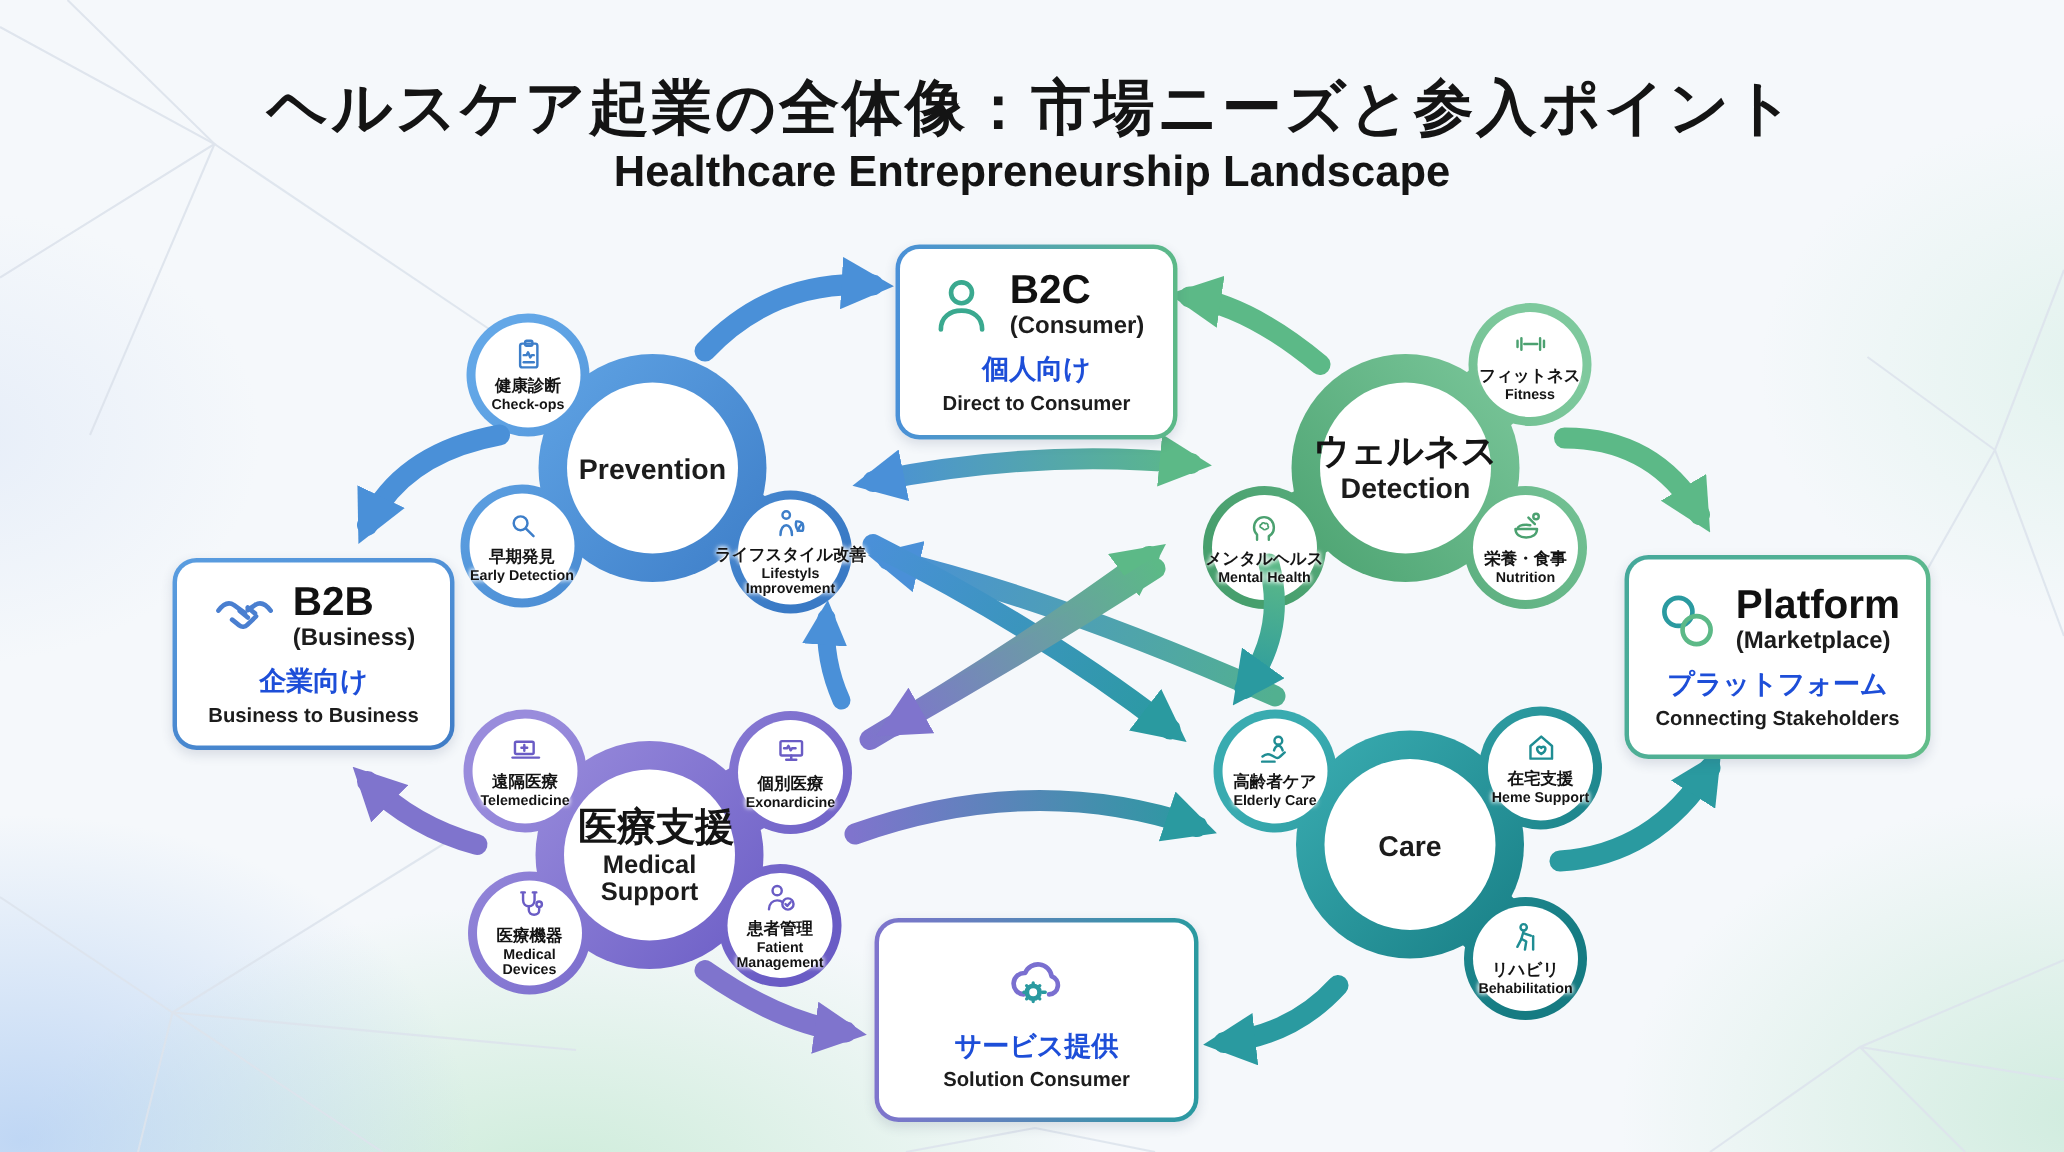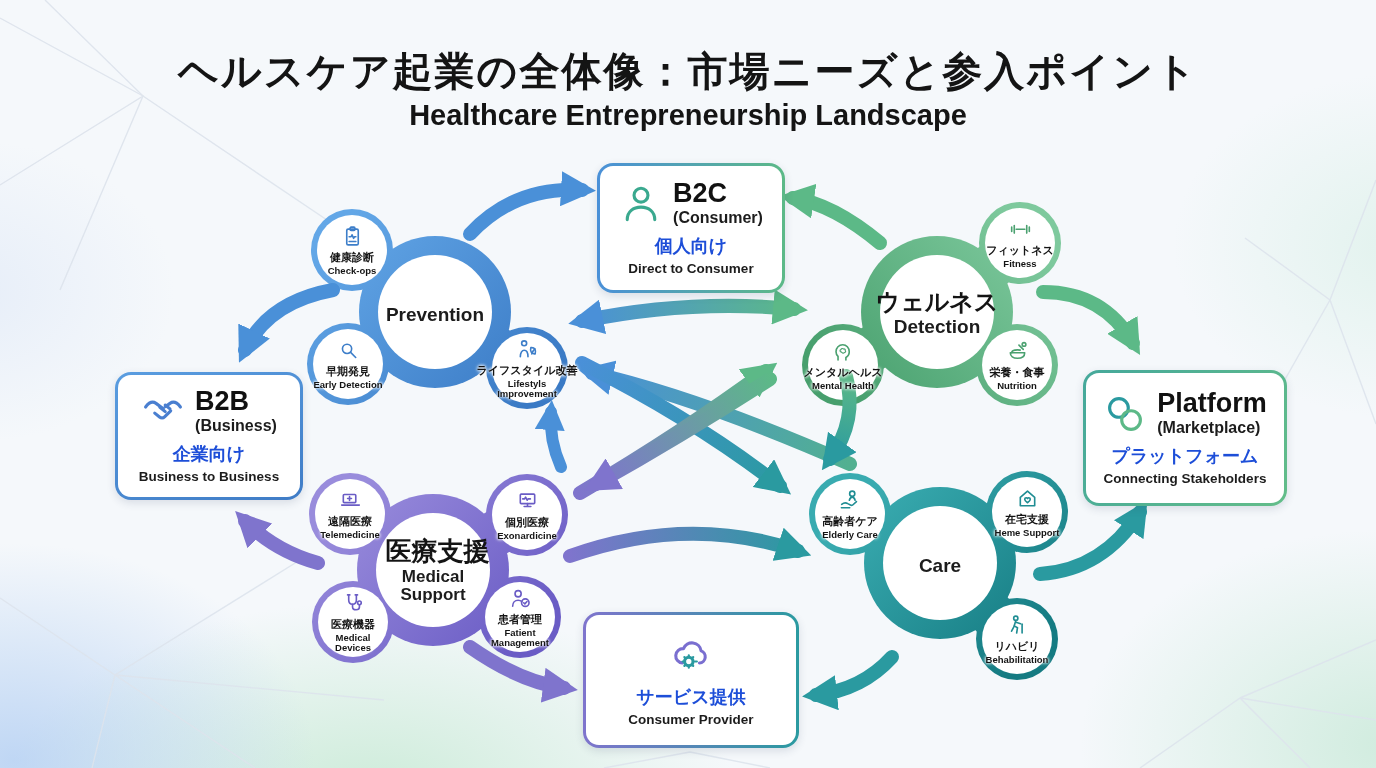--- a/index.html
+++ b/index.html
@@ -453,15 +453,15 @@
         <svg viewBox="0 0 24 24" class="ic">
             <path d="M7.3 15.8a3.9 3.9 0 1 1 .6-7.8 5 5 0 0 1 9.6 1.2 3.4 3.4 0 0 1-.9 6.6" stroke="#7a6fd0"></path>
             <g stroke="#2a9aa0">
               <circle cx="10.8" cy="15" r="2.3"></circle>
               <path d="M10.8 11.6v1.1M10.8 17.3v1.1M7.4 15h1.1M14.1 15h1.1M8.4 12.6l.8.8M12.4 16.6l.8.8M13.2 12.6l-.8.8M9.2 16.6l-.8.8" stroke-width="1.2"></path>
             </g>
           </svg>
       </span>
     </div>
     <div class="box-jp">サービス提供</div>
-    <div class="box-en">Consumer Provider</div>
+    <div class="box-en">Solution Consumer</div>
   </div>
 </div>
 
 </body></html>

